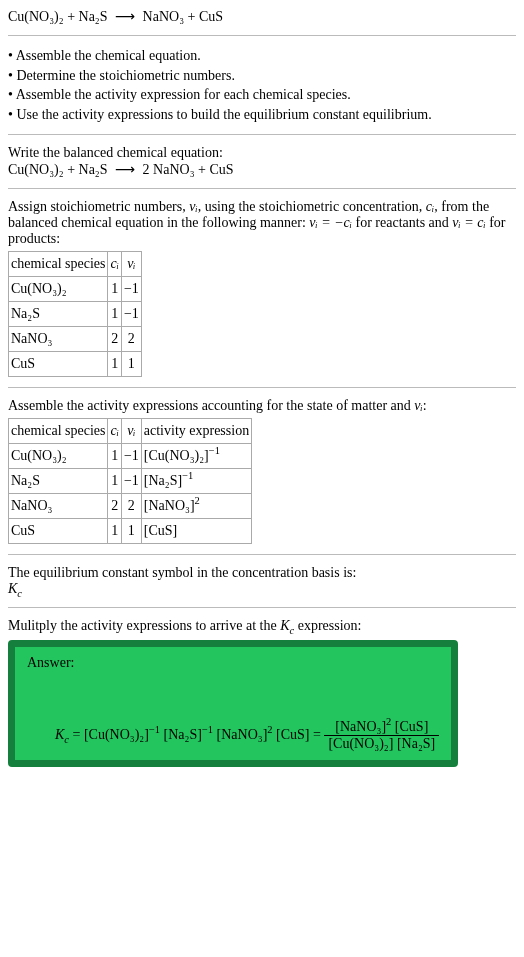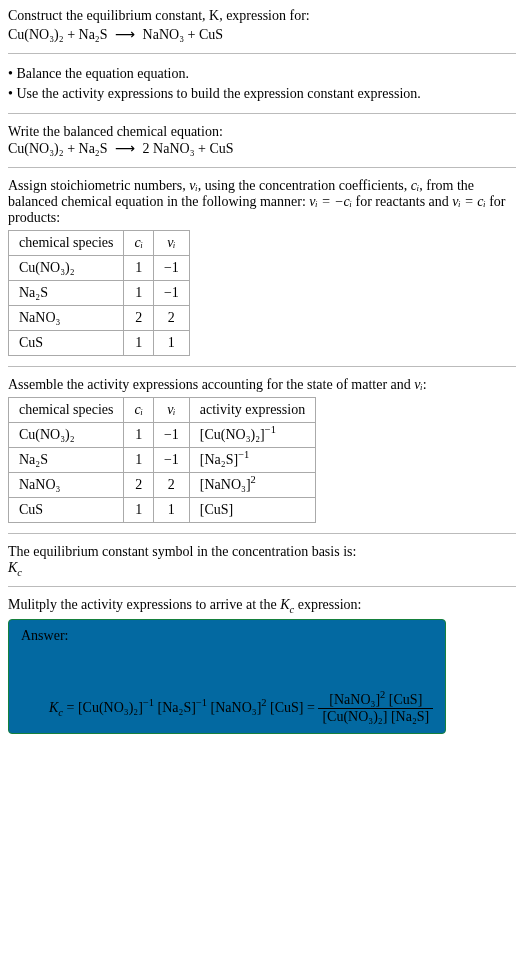--- a/index.html
+++ b/index.html
@@ -35,33 +35,33 @@
     .plan-list {
       line-height: 1.4;
     }
     table {
       border-collapse: collapse;
       margin-top: 4px;
       margin-bottom: 4px;
     }
     th, td {
       border: 1px solid #aaa;
-      padding: 4px 10px;
+      padding: 4px 2px;
       text-align: left;
       font-weight: normal;
     }
     th {
       background: #fff;
     }
     .center {
       text-align: center;
     }
     .answer-box {
-      background: #0369a1;
-      border: 1px solid #15803d;
+      background: #22c55e;
+      border: 7px solid #15803d;
       border-radius: 4px;
       padding: 8px 12px;
       margin-top: 6px;
       display: inline-block;
     }
     .frac {
       display: inline-block;
       vertical-align: middle;
       text-align: center;
       font-family: Liberation Serif, serif;
@@ -82,56 +82,55 @@
       padding: 0 4px;
     }
   </style>
 </head>
 <body>
 
 
 
 
 <div>
-  <div class="prompt-line">
-    <span>Construct the equilibrium constant, K, expression for:</span>
-  </div>
   <div class="equation">
     <span>Cu(NO₃)₂ + Na₂S</span>
     <span class="arrow">⟶</span>
     <span>NaNO₃ + CuS</span>
   </div>
 </div>
 
 <hr>
 
 
 <div class="plan-list">
-  <div>• Balance the equation equation.</div>
-  <div>• Use the activity expressions to build the expression constant expression.</div>
+  <div>• Assemble the chemical equation.</div>
+  <div>• Determine the stoichiometric numbers.</div>
+  <div>• Assemble the activity expression for each chemical species.</div>
+  <div>• Use the activity expressions to build the equilibrium constant equilibrium.</div>
 </div>
 
 <hr>
 
 
 <div>
   <div>Write the balanced chemical equation:</div>
   <div class="equation">
     <span>Cu(NO₃)₂ + Na₂S</span>
     <span class="arrow">⟶</span>
     <span>2 NaNO₃ + CuS</span>
   </div>
 </div>
 
 <hr>
 
 
 <div>
   <div>
-    <span>Assign stoichiometric numbers, </span><span class="italic">νᵢ</span><span>, using the concentration coefficients, </span><span class="italic">cᵢ</span><span>, from the balanced chemical equation in the following manner: </span><span class="italic">νᵢ = −cᵢ</span><span> for reactants and </span><span class="italic">νᵢ = cᵢ</span><span> for products:</span>
+    <span>Assign stoichiometric numbers, </span><span class="italic">νᵢ</span><span>, using the stoichiometric concentration, </span><span class="italic">cᵢ</span><span>, from the balanced chemical equation in the following manner: </span><span class="italic">νᵢ = −cᵢ</span><span> for reactants and </span><span class="italic">νᵢ = cᵢ</span><span> for products:</span>
   </div>
   <table>
     <tbody>
         <tr>
       <th>chemical species</th>
       <th class="italic center">cᵢ</th>
       <th class="italic center">νᵢ</th>
     </tr>
     <tr>
       <td>Cu(NO₃)₂</td>

